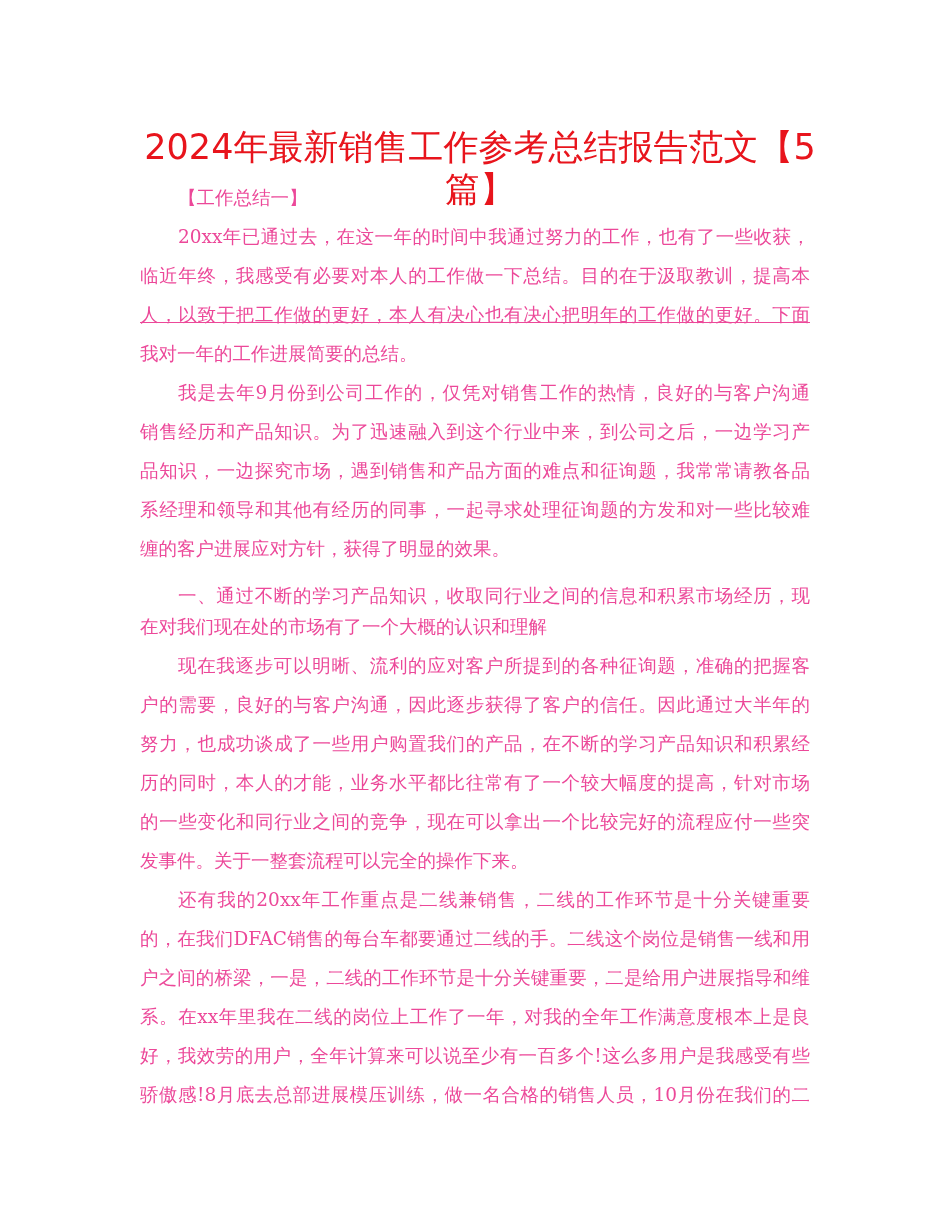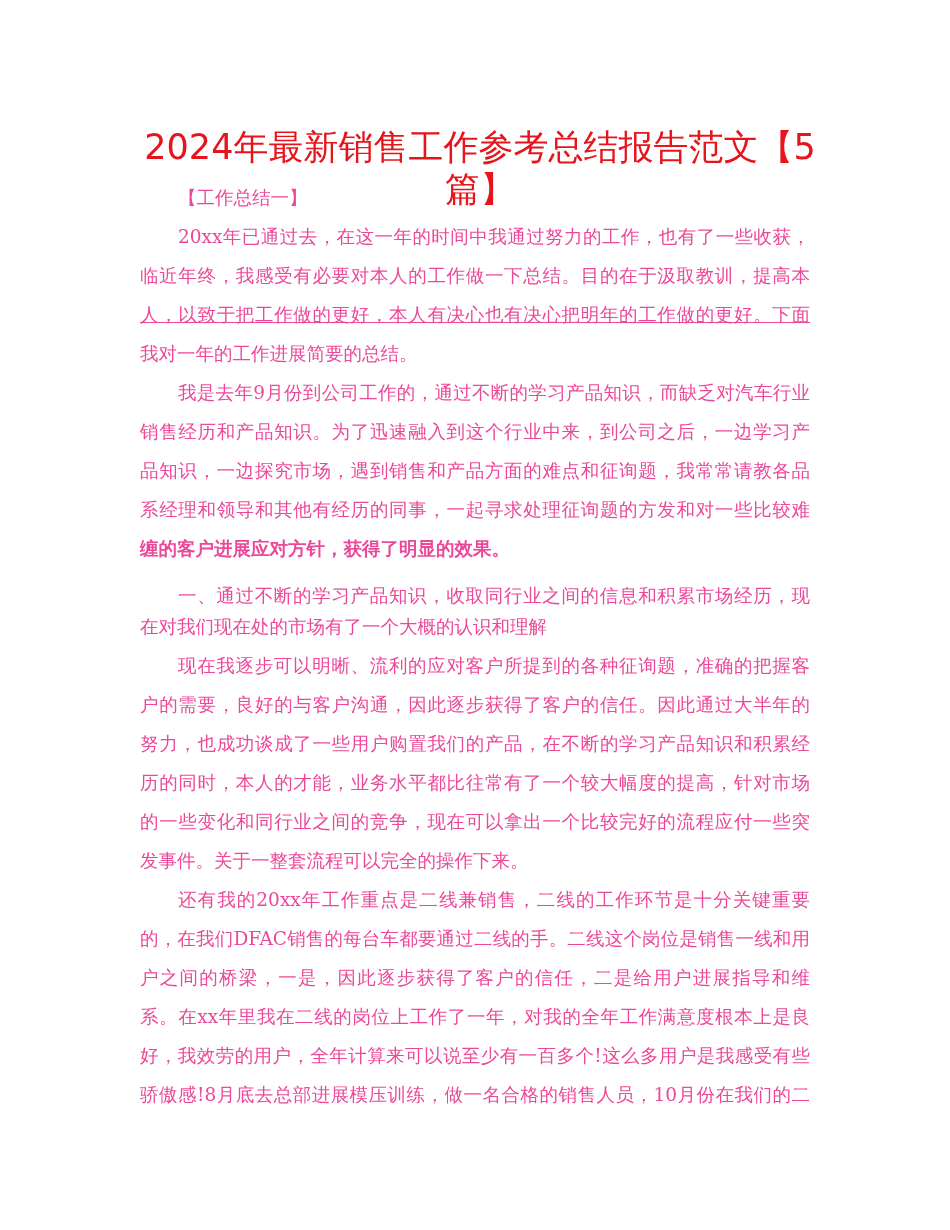--- a/index.html
+++ b/index.html
@@ -55,33 +55,33 @@
   <div class="title l1">2024年最新销售工作参考总结报告范文【5</div>
   <div class="title l2">篇】</div>
 
   <div class="line indent last" style="top:185px;">【工作总结一】</div>
 
   <div id="body-lines">
       <div class="line indent" style="top: 224px;">20xx年已通过去，在这一年的时间中我通过努力的工作，也有了一些收获，</div>
       <div class="line" style="top: 263px;">临近年终，我感受有必要对本人的工作做一下总结。目的在于汲取教训，提高本</div>
       <div class="line" style="top: 302px; text-decoration: underline;">人，以致于把工作做的更好，本人有决心也有决心把明年的工作做的更好。下面</div>
       <div class="line last" style="top: 341px;">我对一年的工作进展简要的总结。</div>
-      <div class="line indent" style="top: 380px;">我是去年9月份到公司工作的，通过不断的学习产品知识，而缺乏对汽车行业</div>
+      <div class="line indent" style="top: 380px;">我是去年9月份到公司工作的，仅凭对销售工作的热情，良好的与客户沟通</div>
       <div class="line" style="top: 419px;">销售经历和产品知识。为了迅速融入到这个行业中来，到公司之后，一边学习产</div>
       <div class="line" style="top: 458px;">品知识，一边探究市场，遇到销售和产品方面的难点和征询题，我常常请教各品</div>
       <div class="line" style="top: 497px;">系经理和领导和其他有经历的同事，一起寻求处理征询题的方发和对一些比较难</div>
-      <div class="line last" style="top: 536px; font-weight: bold;">缠的客户进展应对方针，获得了明显的效果。</div>
+      <div class="line last" style="top: 536px;">缠的客户进展应对方针，获得了明显的效果。</div>
       <div class="line indent" style="top: 583px;">一、通过不断的学习产品知识，收取同行业之间的信息和积累市场经历，现</div>
       <div class="line last" style="top: 614px;">在对我们现在处的市场有了一个大概的认识和理解</div>
       <div class="line indent" style="top: 653px;">现在我逐步可以明晰、流利的应对客户所提到的各种征询题，准确的把握客</div>
       <div class="line" style="top: 692px;">户的需要，良好的与客户沟通，因此逐步获得了客户的信任。因此通过大半年的</div>
       <div class="line" style="top: 731px;">努力，也成功谈成了一些用户购置我们的产品，在不断的学习产品知识和积累经</div>
       <div class="line" style="top: 770px;">历的同时，本人的才能，业务水平都比往常有了一个较大幅度的提高，针对市场</div>
       <div class="line" style="top: 809px;">的一些变化和同行业之间的竞争，现在可以拿出一个比较完好的流程应付一些突</div>
       <div class="line last" style="top: 848px;">发事件。关于一整套流程可以完全的操作下来。</div>
       <div class="line indent" style="top: 887px;">还有我的20xx年工作重点是二线兼销售，二线的工作环节是十分关键重要</div>
       <div class="line" style="top: 926px;">的，在我们DFAC销售的每台车都要通过二线的手。二线这个岗位是销售一线和用</div>
-      <div class="line" style="top: 965px;">户之间的桥梁，一是，因此逐步获得了客户的信任，二是给用户进展指导和维</div>
+      <div class="line" style="top: 965px;">户之间的桥梁，一是，二线的工作环节是十分关键重要，二是给用户进展指导和维</div>
       <div class="line" style="top: 1004px;">系。在xx年里我在二线的岗位上工作了一年，对我的全年工作满意度根本上是良</div>
       <div class="line" style="top: 1043px;">好，我效劳的用户，全年计算来可以说至少有一百多个!这么多用户是我感受有些</div>
       <div class="line" style="top: 1082px;">骄傲感!8月底去总部进展模压训练，做一名合格的销售人员，10月份在我们的二</div>
     </div>
 </div>
 
 </body></html>

